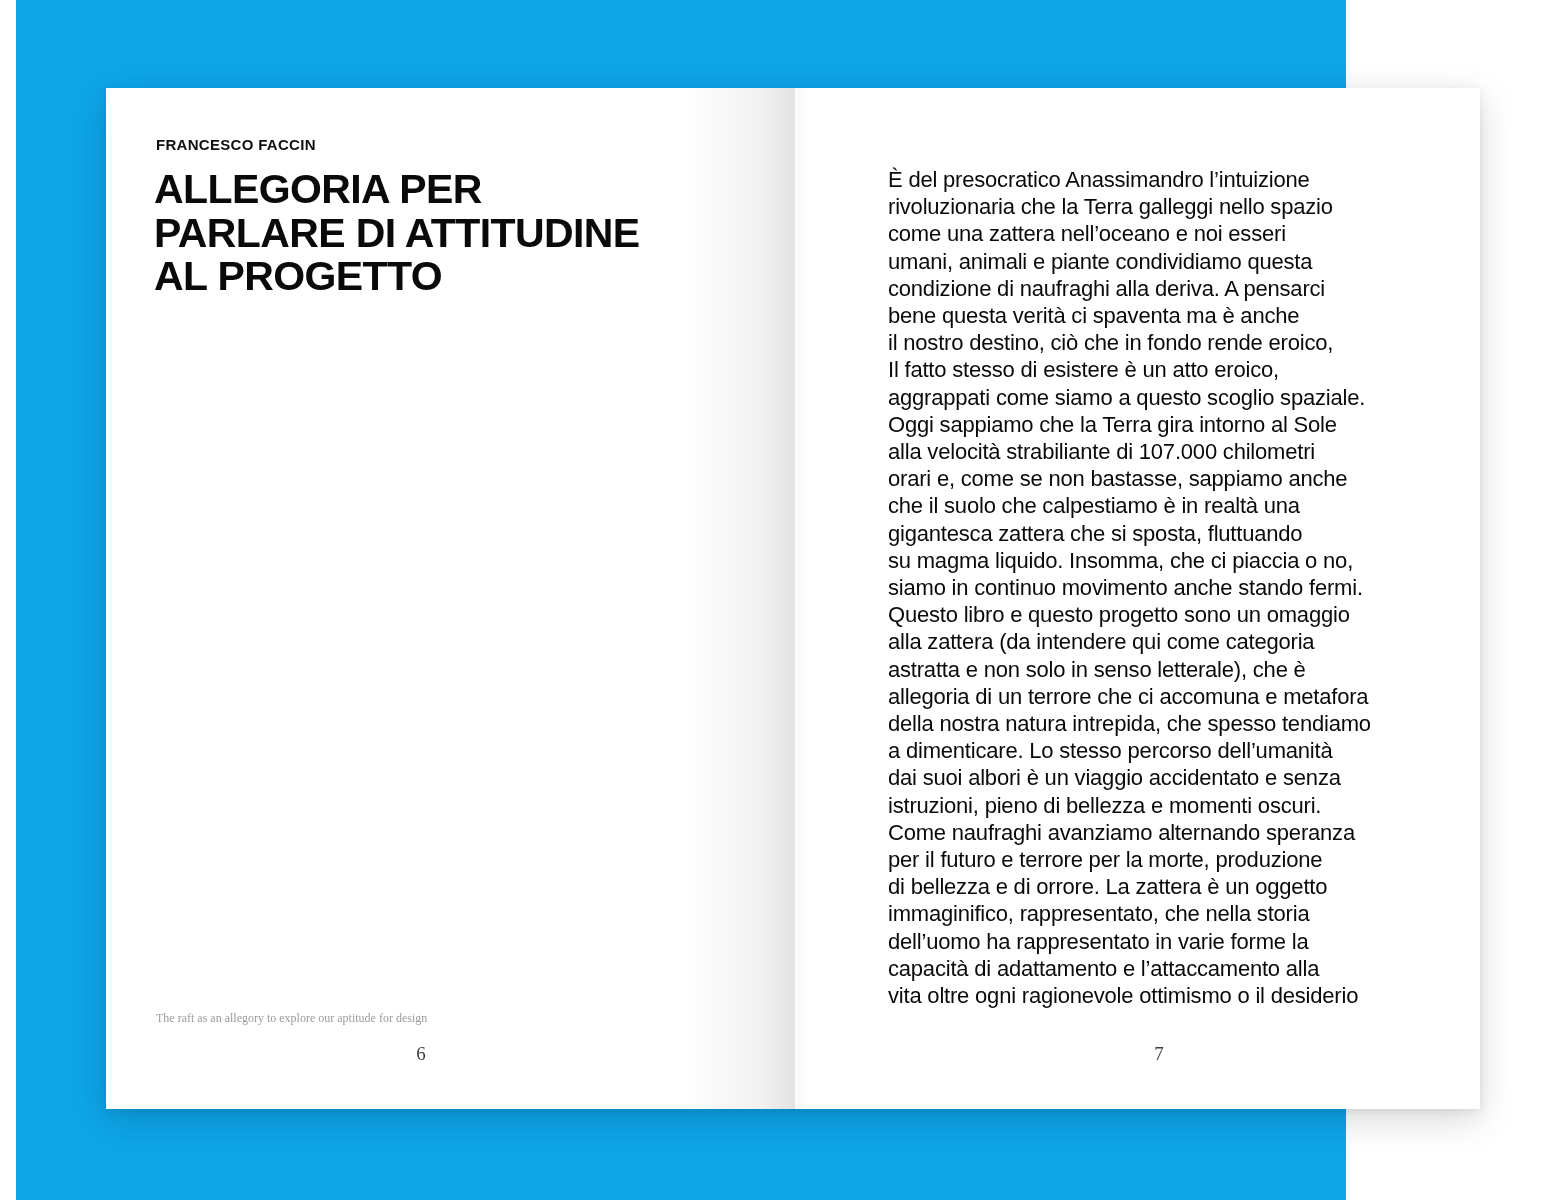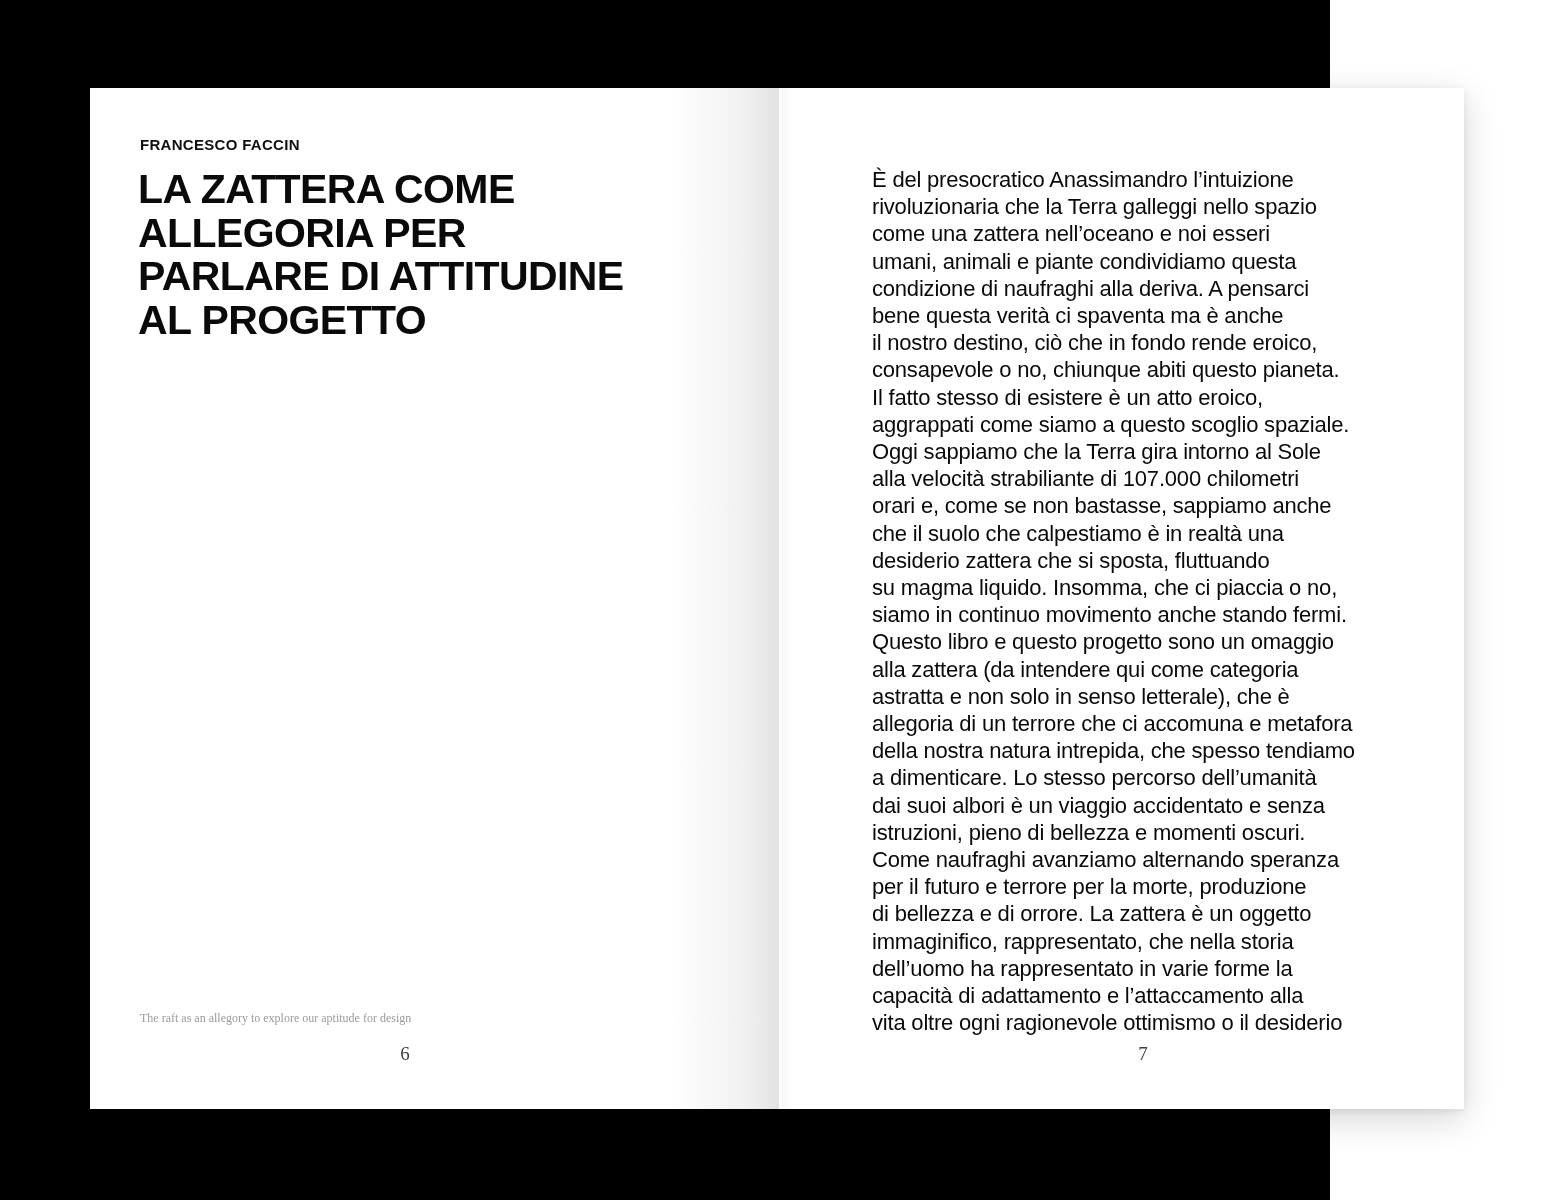--- a/index.html
+++ b/index.html
@@ -2,21 +2,21 @@
 <html><head>
 <meta charset="utf-8">
 <style>
   * { margin: 0; padding: 0; box-sizing: border-box; }
   html, body {
     width: 1555px; height: 1200px;
     background: #ffffff;
     font-family: "Liberation Sans", "DejaVu Sans", sans-serif;
     overflow: hidden;
   }
-  .stage { position: relative; width: 1330px; height: 1200px; background: #000000; }
+  .stage { position: relative; width: 1330px; height: 1200px; background: #0ea5e9; margin-left: 16px; }
 
   .spread {
     position: absolute;
     left: 90px; top: 88px;
     width: 1374px; height: 1021px;
     display: flex;
     box-shadow: 0 10px 34px rgba(0,0,0,0.16), 0 2px 8px rgba(0,0,0,0.08);
     background: #ffffff;
   }
 
@@ -85,21 +85,20 @@
 </head>
 <body>
 
 <div class="stage">
   <div class="spread">
 
     <div class="page page-left">
       <div class="author">FRANCESCO FACCIN</div>
 
       <div class="title-block">
-          <div class="title-line">LA ZATTERA COME</div>
           <div class="title-line">ALLEGORIA PER</div>
           <div class="title-line">PARLARE DI ATTITUDINE</div>
           <div class="title-line">AL PROGETTO</div>
         </div>
 
       <div class="caption">The raft as an allegory to explore our aptitude for design</div>
 
       <div class="pagenum pagenum-left">6</div>
     </div>
 
@@ -107,28 +106,27 @@
 
     <div class="page page-right">
       <div class="body-block">
           <div class="body-line">È del presocratico Anassimandro l’intuizione</div>
           <div class="body-line">rivoluzionaria che la Terra galleggi nello spazio</div>
           <div class="body-line">come una zattera nell’oceano e noi esseri</div>
           <div class="body-line">umani, animali e piante condividiamo questa</div>
           <div class="body-line">condizione di naufraghi alla deriva. A pensarci</div>
           <div class="body-line">bene questa verità ci spaventa ma è anche</div>
           <div class="body-line">il nostro destino, ciò che in fondo rende eroico,</div>
-          <div class="body-line">consapevole o no, chiunque abiti questo pianeta.</div>
           <div class="body-line">Il fatto stesso di esistere è un atto eroico,</div>
           <div class="body-line">aggrappati come siamo a questo scoglio spaziale.</div>
           <div class="body-line">Oggi sappiamo che la Terra gira intorno al Sole</div>
           <div class="body-line">alla velocità strabiliante di 107.000 chilometri</div>
           <div class="body-line">orari e, come se non bastasse, sappiamo anche</div>
           <div class="body-line">che il suolo che calpestiamo è in realtà una</div>
-          <div class="body-line">desiderio zattera che si sposta, fluttuando</div>
+          <div class="body-line">gigantesca zattera che si sposta, fluttuando</div>
           <div class="body-line">su magma liquido. Insomma, che ci piaccia o no,</div>
           <div class="body-line">siamo in continuo movimento anche stando fermi.</div>
           <div class="body-line">Questo libro e questo progetto sono un omaggio</div>
           <div class="body-line">alla zattera (da intendere qui come categoria</div>
           <div class="body-line">astratta e non solo in senso letterale), che è</div>
           <div class="body-line">allegoria di un terrore che ci accomuna e metafora</div>
           <div class="body-line">della nostra natura intrepida, che spesso tendiamo</div>
           <div class="body-line">a dimenticare. Lo stesso percorso dell’umanità</div>
           <div class="body-line">dai suoi albori è un viaggio accidentato e senza</div>
           <div class="body-line">istruzioni, pieno di bellezza e momenti oscuri.</div>

